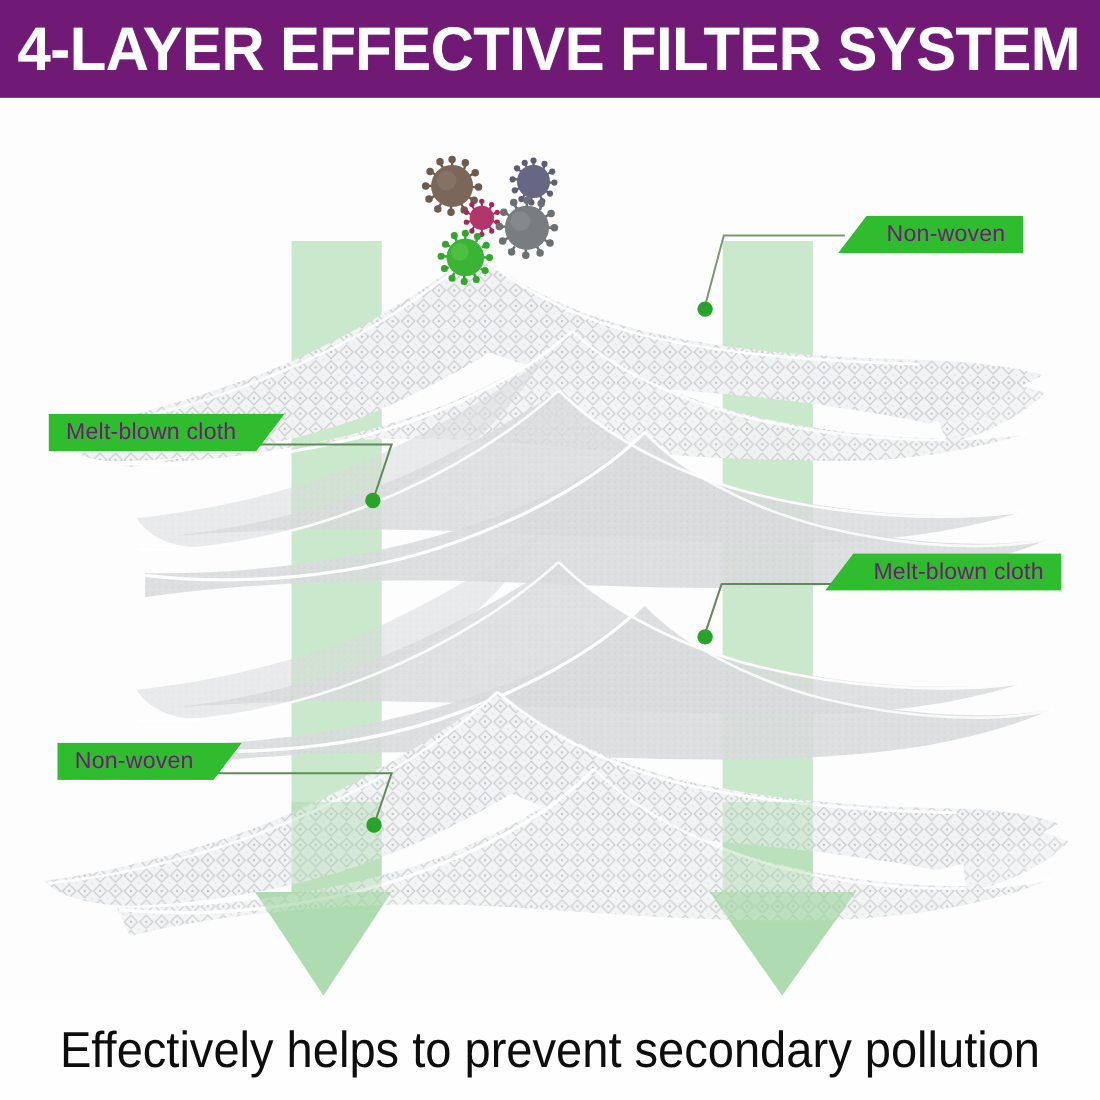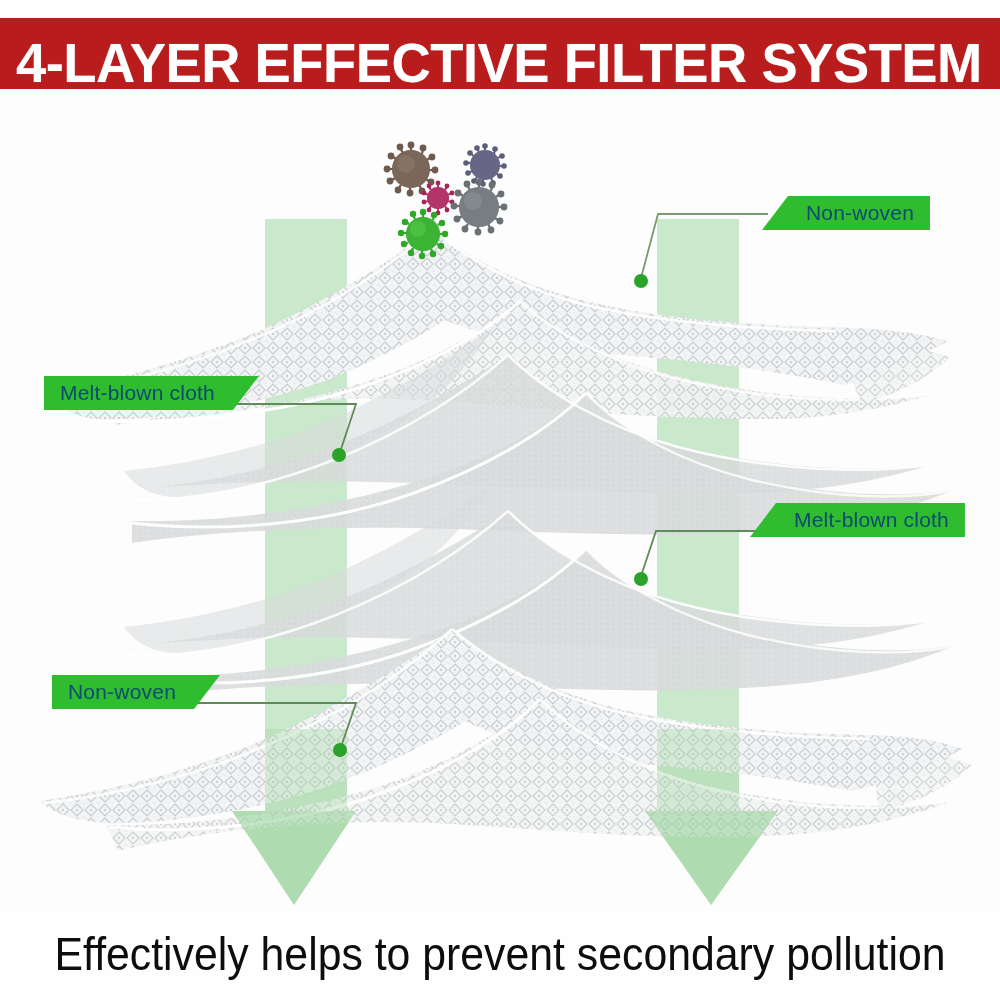--- a/index.html
+++ b/index.html
@@ -8,22 +8,22 @@
     background:#ffffff;
     font-family:"Liberation Sans", sans-serif;
     overflow:hidden;
     position:relative;
   }
   #stage{position:absolute;inset:0;width:1000px;height:1000px;overflow:hidden;background:#fefefe;}
 
   
   .banner{
     position:absolute;left:0;top:0;width:1000px;height:89px;
-    background:#b91c1c;
-    display:flex;align-items:center;margin-top:18px;
+    background:#701a75;
+    display:flex;align-items:center;
   }
   .banner-title{
     color:#ffffff;
     font-family:"Liberation Sans", sans-serif;
     font-weight:bold;
     font-size:56px;
     letter-spacing:-0.5px;
     transform:scaleX(0.97);
     transform-origin:left center;
     margin-left:16px;
@@ -34,21 +34,21 @@
   
   .canvas{position:absolute;left:0;top:89px;width:1000px;height:821px;background:#fdfdfd;}
   .canvas svg{position:absolute;left:0;top:0;}
 
   
   .tag{
     position:absolute;
     height:34px;
     display:flex;align-items:center;
     background:#2fbd2f;
-    color:#0c4a6e;
+    color:#701a75;
     font-size:21px;
     font-family:"Liberation Sans", sans-serif;
     white-space:nowrap;
     letter-spacing:.2px;
   }
   .tag.right-side{ 
     clip-path:polygon(26px 0, 100% 0, 100% 100%, 0 100%);
     padding-left:44px;padding-right:16px;
   }
   .tag.left-side{  

